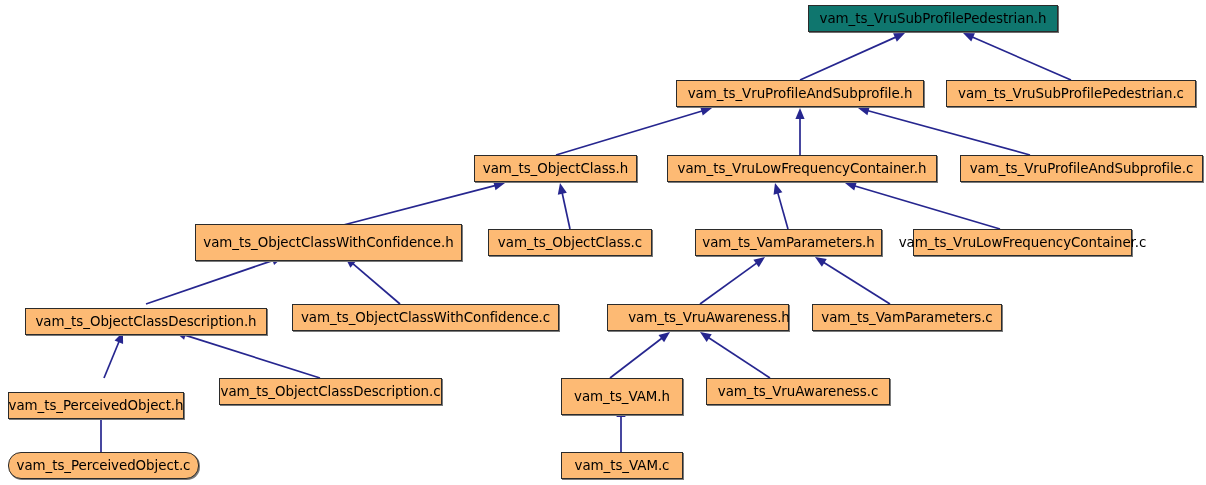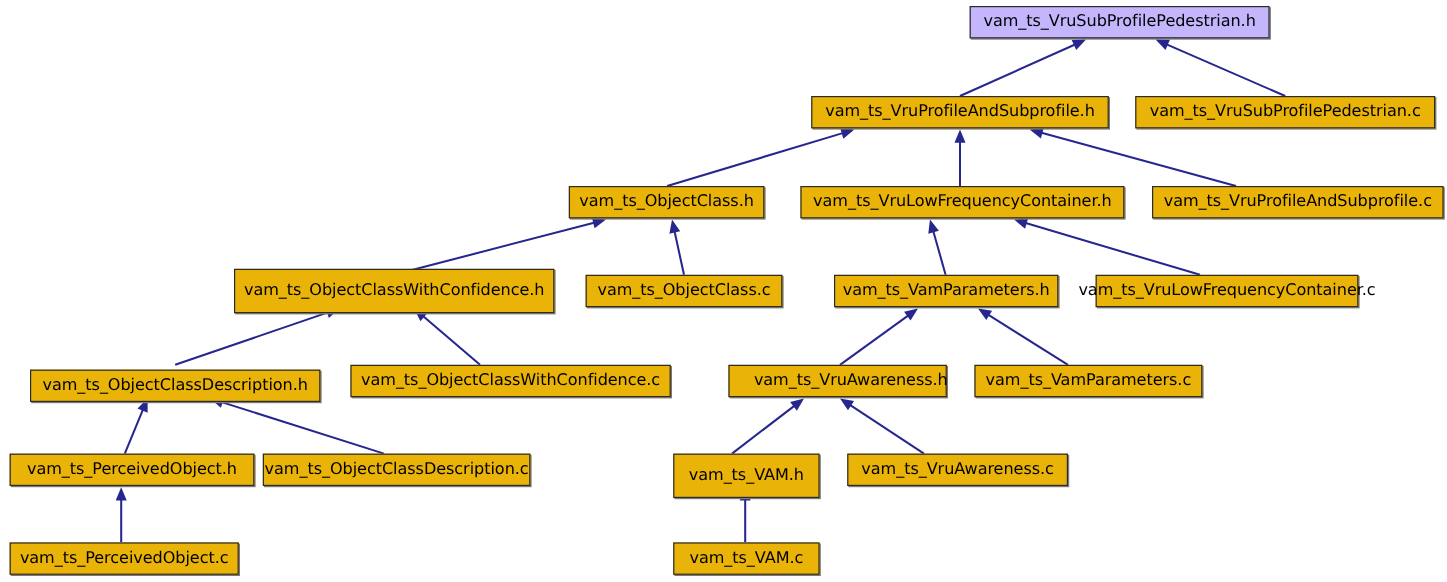--- a/index.html
+++ b/index.html
@@ -25,31 +25,31 @@
     width: 1206px;
     height: 485px;
     pointer-events: none;
   }
   .node {
     position: absolute;
     display: flex;
     align-items: center;
     justify-content: center;
     border: 1px solid #2b2b2b;
-    background: #eab308;
+    background: #fdba74;
     color: #000000;
     font-size: 13.4px;
     line-height: 1;
     letter-spacing: -0.05px;
     white-space: nowrap;
     box-shadow: 1px 1px 0 0 #7a7a7a;
     cursor: default;
   }
   .node.root {
-    background: #c4b5fd;
+    background: #0f766e;
     border: 1px solid #2b2b2b;
     box-shadow: 1px 1px 0 0 #6d6d6d;
   }
   .node-label {
     pointer-events: none;
   }
 </style>
 </head>
 <body>
 
@@ -168,32 +168,32 @@
       </div>
       <div class="node" style="left: 292px; top: 304px; width: 267px; height: 27px;">
         <span class="node-label">vam_ts_ObjectClassWithConfidence.c</span>
       </div>
       <div class="node" style="left: 607px; top: 304px; width: 182px; height: 27px; padding-left: 22px;">
         <span class="node-label">vam_ts_VruAwareness.h</span>
       </div>
       <div class="node" style="left: 812px; top: 304px; width: 190px; height: 27px;">
         <span class="node-label">vam_ts_VamParameters.c</span>
       </div>
-      <div class="node" style="left: 8px; top: 378px; width: 204px; height: 27px;">
+      <div class="node" style="left: 8px; top: 392px; width: 176px; height: 27px;">
         <span class="node-label">vam_ts_PerceivedObject.h</span>
       </div>
       <div class="node" style="left: 219px; top: 378px; width: 223px; height: 27px;">
         <span class="node-label">vam_ts_ObjectClassDescription.c</span>
       </div>
       <div class="node" style="left: 561px; top: 378px; width: 122px; height: 37px;">
         <span class="node-label">vam_ts_VAM.h</span>
       </div>
       <div class="node" style="left: 706px; top: 378px; width: 184px; height: 27px;">
         <span class="node-label">vam_ts_VruAwareness.c</span>
       </div>
-      <div class="node" style="left: 8px; top: 452px; width: 191px; height: 27px;">
+      <div class="node" style="left: 8px; top: 452px; width: 191px; height: 27px; border-radius: 13px;">
         <span class="node-label">vam_ts_PerceivedObject.c</span>
       </div>
       <div class="node" style="left: 561px; top: 452px; width: 122px; height: 27px;">
         <span class="node-label">vam_ts_VAM.c</span>
       </div>
     </div>
 </div>
 
 </body></html>

